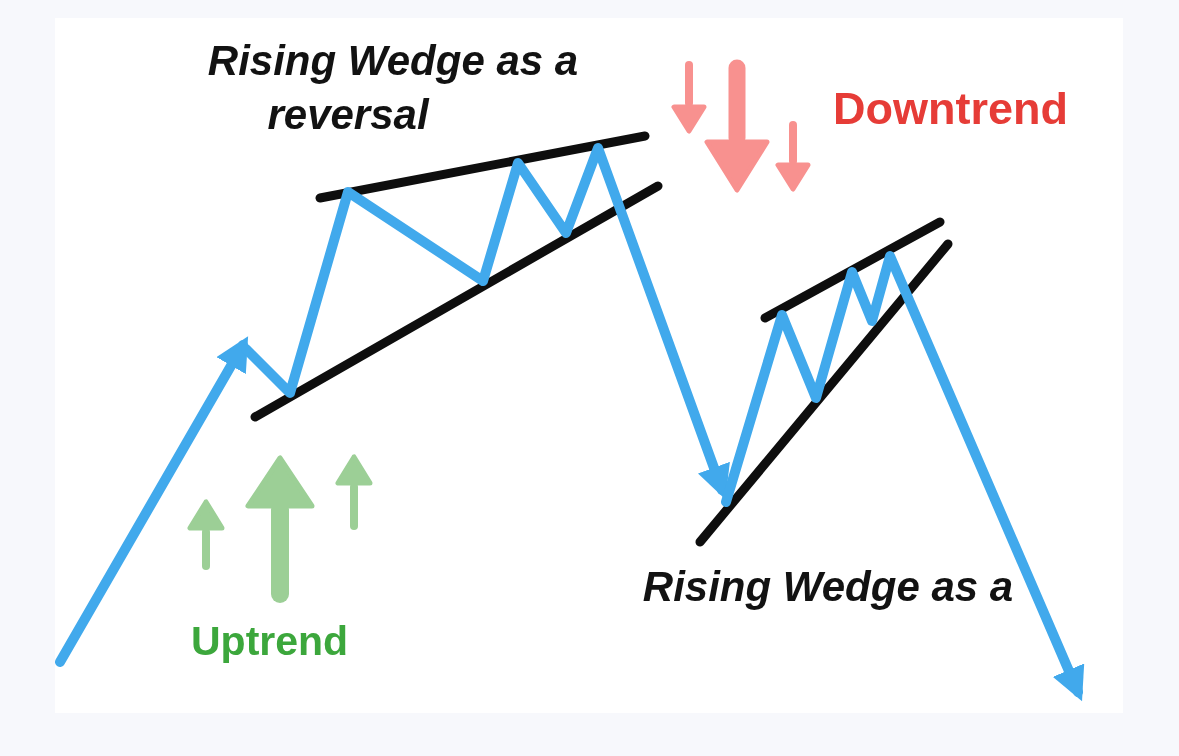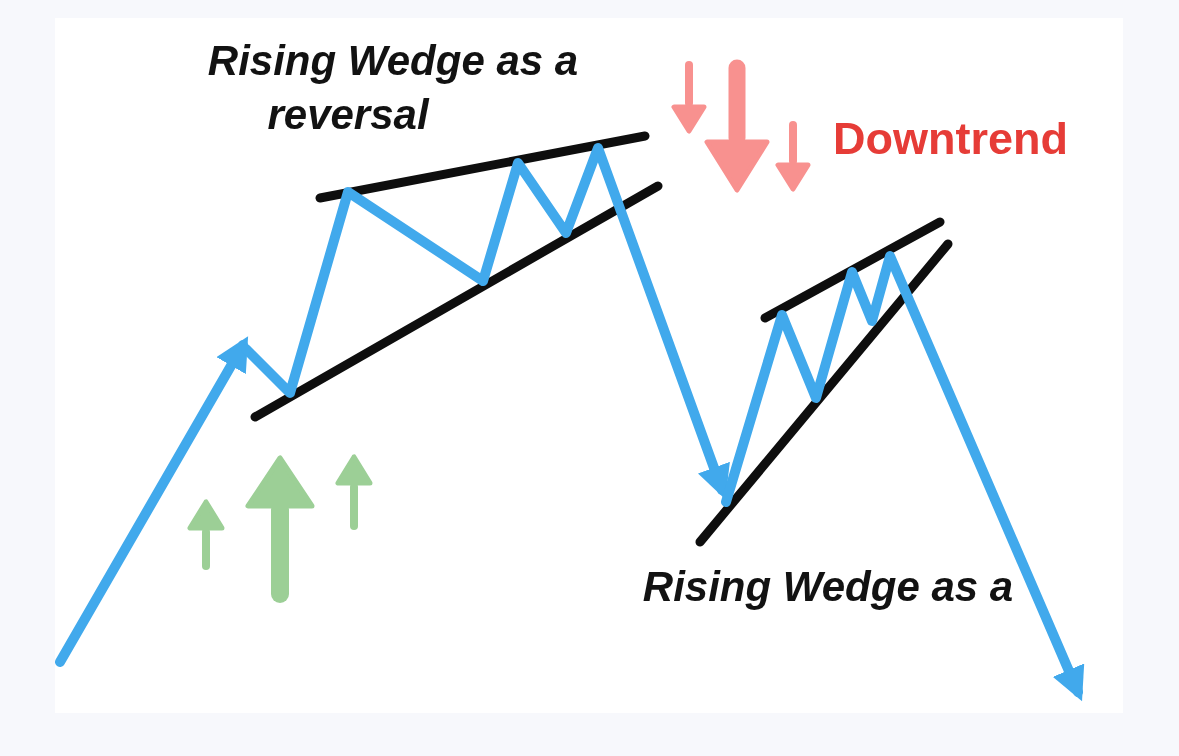--- a/index.html
+++ b/index.html
@@ -26,21 +26,21 @@
     font-style: italic;
     font-size: 42px;
     line-height: 54px;
     text-align: center;
     color: #121212;
   }
   #reversal-title { left: 183px; top: 34px; width: 420px; }
   #reversal-title .line2 { display: block; transform: translateX(-45px); font-style: italic; }
   #continuation-title { left: 616px; top: 559px; width: 424px; line-height: 56px; }
   #continuation-title .line2 { display: block; transform: translateX(-14px); }
-  #downtrend-label { left: 833px; top: 116px; font-size: 45px; line-height: 1; }
+  #downtrend-label { left: 833px; top: 86px; font-size: 45px; line-height: 1; }
   #uptrend-label { left: 191px; top: 621px; font-size: 41px; line-height: 1; }
 </style>
 </head>
 <body style="background: rgb(247, 248, 252);">
 
 <div id="stage">
 
   <svg id="diagram-svg" width="1179" height="756" viewBox="0 0 1179 756">
       <defs>
         <marker id="arrow-head" viewBox="0 0 10 10" refX="7" refY="5" markerWidth="3.4" markerHeight="3.4" orient="auto" markerUnits="strokeWidth">
@@ -81,18 +81,19 @@
       </g>
     </svg>
 
   <div class="label wedge-title" id="reversal-title" style="color: rgb(18, 18, 18);">
     <span class="line1">Rising Wedge as a</span>
     <span class="line2">reversal</span>
   </div>
 
   <div class="label" id="downtrend-label" style="color: rgb(230, 60, 55);">Downtrend</div>
 
+  <div class="label" id="uptrend-label" style="color: rgb(60, 167, 60);">Uptrend</div>
 
   <div class="label wedge-title" id="continuation-title" style="color: rgb(18, 18, 18);">
     <span class="line1">Rising Wedge as a</span>
   </div>
 
 </div>
 
 </body></html>

